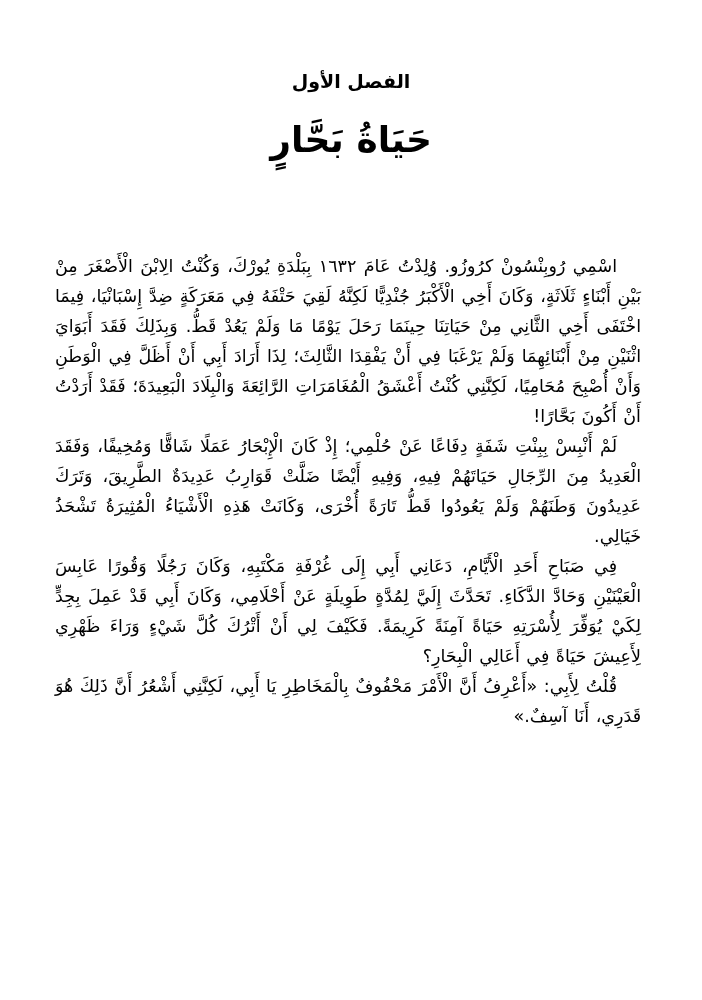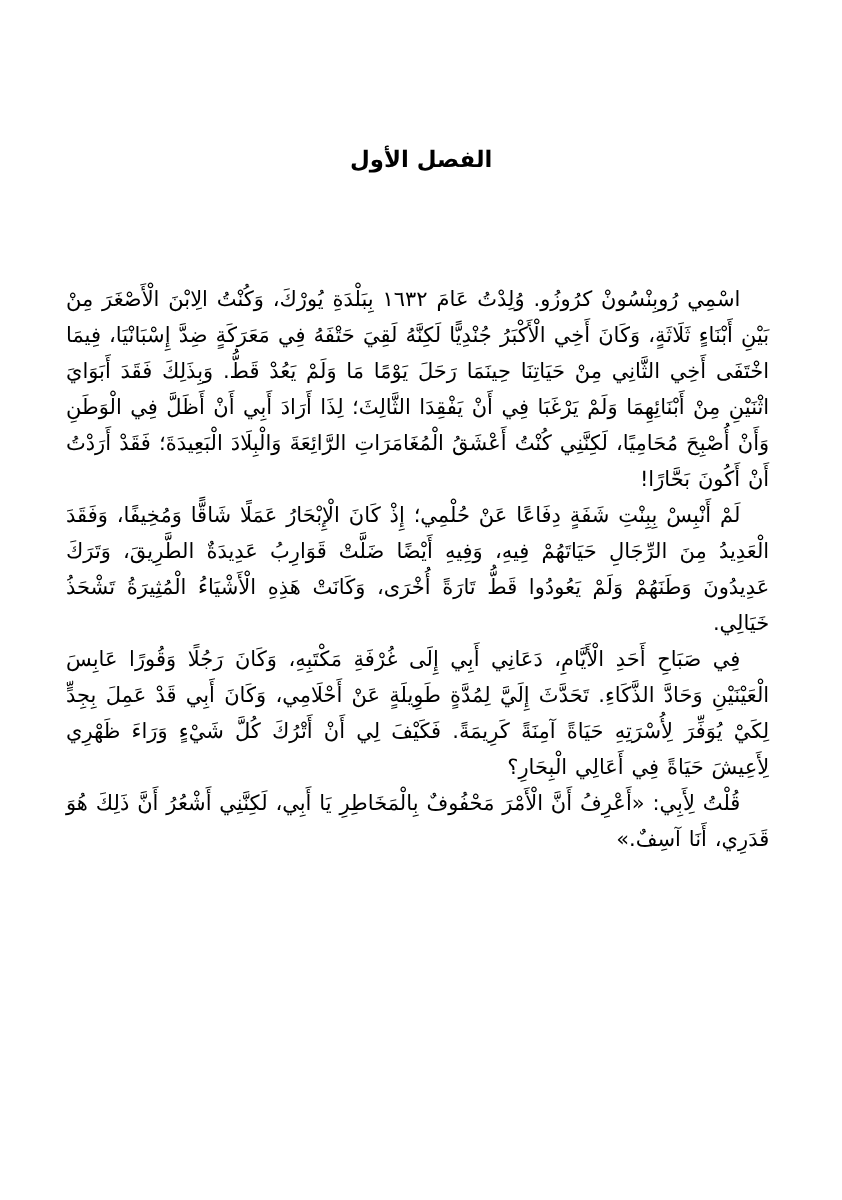--- a/index.html
+++ b/index.html
@@ -13,21 +13,21 @@
     height: 1000px;
     margin: 0 auto;
     background: #ffffff;
     color: #000000;
     direction: rtl;
     overflow: hidden;
     font-family: "DejaVu Sans", sans-serif;
   }
   .chapter-heading {
     margin: 0;
-    padding-top: 120px;
+    padding-top: 68px;
     text-align: center;
     font-size: 19px;
     font-weight: bold;
     line-height: 1.4;
     color: #000000;
   }
   .chapter-title {
     margin: 0;
     padding-top: 22px;
     text-align: center;
@@ -50,20 +50,21 @@
     color: #000000;
     word-spacing: 1px;
   }
 </style>
 </head>
 <body>
 
 <div class="page">
   <h2 class="chapter-heading">الفصل الأول</h2>
 
+  <h1 class="chapter-title">حَيَاةُ بَحَّارٍ</h1>
 
   <div class="body-text">
     <p>اسْمِي رُوبِنْسُونْ كرُوزُو. وُلِدْتُ عَامَ ١٦٣٢ بِبَلْدَةِ يُورْكَ، وَكُنْتُ الِابْنَ الْأَصْغَرَ مِنْ بَيْنِ أَبْنَاءٍ ثَلَاثَةٍ، وَكَانَ أَخِي الْأَكْبَرُ جُنْدِيًّا لَكِنَّهُ لَقِيَ حَتْفَهُ فِي مَعَرَكَةٍ ضِدَّ إِسْبَانْيَا، فِيمَا اخْتَفَى أَخِي الثَّانِي مِنْ حَيَاتِنَا حِينَمَا رَحَلَ يَوْمًا مَا وَلَمْ يَعُدْ قَطُّ. وَبِذَلِكَ فَقَدَ أَبَوَايَ اثْنَيْنِ مِنْ أَبْنَائِهِمَا وَلَمْ يَرْغَبَا فِي أَنْ يَفْقِدَا الثَّالِثَ؛ لِذَا أَرَادَ أَبِي أَنْ أَظَلَّ فِي الْوَطَنِ وَأَنْ أُصْبِحَ مُحَامِيًا، لَكِنَّنِي كُنْتُ أَعْشَقُ الْمُغَامَرَاتِ الرَّائِعَةَ وَالْبِلَادَ الْبَعِيدَةَ؛ فَقَدْ أَرَدْتُ أَنْ أَكُونَ بَحَّارًا!</p>
     <p>لَمْ أَنْبِسْ بِبِنْتِ شَفَةٍ دِفَاعًا عَنْ حُلْمِي؛ إِذْ كَانَ الْإِبْحَارُ عَمَلًا شَاقًّا وَمُخِيفًا، وَفَقَدَ الْعَدِيدُ مِنَ الرِّجَالِ حَيَاتَهُمْ فِيهِ، وَفِيهِ أَيْضًا ضَلَّتْ قَوَارِبُ عَدِيدَةٌ الطَّرِيقَ، وَتَرَكَ عَدِيدُونَ وَطَنَهُمْ وَلَمْ يَعُودُوا قَطُّ تَارَةً أُخْرَى، وَكَانَتْ هَذِهِ الْأَشْيَاءُ الْمُثِيرَةُ تَشْحَذُ خَيَالِي.</p>
     <p>فِي صَبَاحِ أَحَدِ الْأَيَّامِ، دَعَانِي أَبِي إِلَى غُرْفَةِ مَكْتَبِهِ، وَكَانَ رَجُلًا وَقُورًا عَابِسَ الْعَيْنَيْنِ وَحَادَّ الذَّكَاءِ. تَحَدَّثَ إِلَيَّ لِمُدَّةٍ طَوِيلَةٍ عَنْ أَحْلَامِي، وَكَانَ أَبِي قَدْ عَمِلَ بِجِدٍّ لِكَيْ يُوَفِّرَ لِأُسْرَتِهِ حَيَاةً آمِنَةً كَرِيمَةً. فَكَيْفَ لِي أَنْ أَتْرُكَ كُلَّ شَيْءٍ وَرَاءَ ظَهْرِي لِأَعِيشَ حَيَاةً فِي أَعَالِي الْبِحَارِ؟</p>
     <p>قُلْتُ لِأَبِي: «أَعْرِفُ أَنَّ الْأَمْرَ مَحْفُوفٌ بِالْمَخَاطِرِ يَا أَبِي، لَكِنَّنِي أَشْعُرُ أَنَّ ذَلِكَ هُوَ قَدَرِي، أَنَا آسِفٌ.»</p>
   </div>
 </div>
 
 </body></html>

